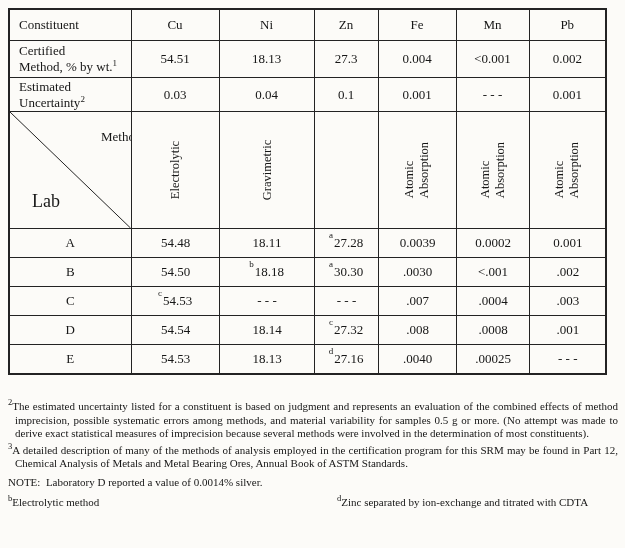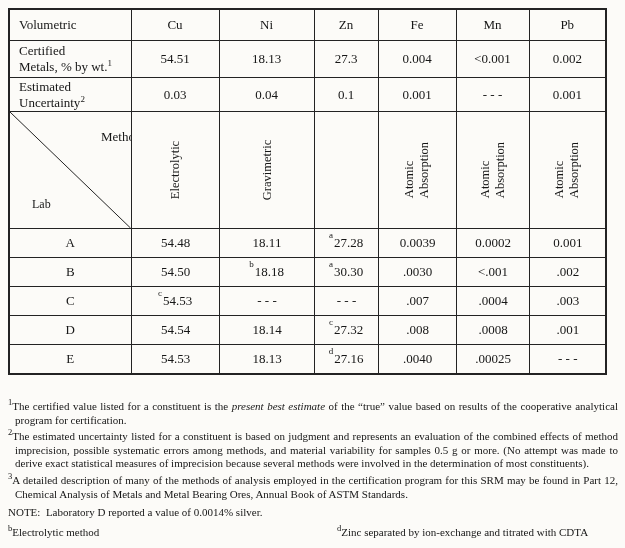--- a/index.html
+++ b/index.html
@@ -33,21 +33,21 @@
   .r-cert td{height:36px;}
   .r-unc td{height:33px;}
   .r-method td{height:116px;}
   .r-lab td{height:28px;}
   sup{font-size:9px;line-height:0;}
 
   
   .diag-cell{position:relative;}
   .diag-svg{position:absolute;left:0;top:0;width:100%;height:100%;display:block;}
   .method-lbl{position:absolute;top:17px;left:46px;font-size:13px;margin-left:45px;}
-  .lab-lbl{position:absolute;bottom:16px;left:22px;font-size:12px;text-align:center;}
+  .lab-lbl{position:absolute;bottom:16px;left:22px;font-size:18px;text-align:center;}
 
   
   .method-cell{position:relative;}
   .rot{
     position:absolute;left:50%;top:50%;
     transform:translate(-50%,-50%) rotate(-90deg);
     white-space:nowrap;
     font-size:12.5px;line-height:15px;
     text-align:left;
   }
@@ -79,33 +79,33 @@
         <col style="width:88px">
         <col style="width:95px">
       <col style="width:64px">
         <col style="width:78px">
         <col style="width:73px">
         <col style="width:77px">
     </colgroup>
 
     <tbody>
         <tr class="r-head">
-      <td class="label-cell">Volumetric</td>
+      <td class="label-cell">Constituent</td>
       <td>Cu</td>
       <td>Ni</td>
       <td>Zn</td>
       <td>Fe</td>
       <td>Mn</td>
       <td>Pb</td>
     </tr>
 
     <tr class="r-cert">
       <td class="label-cell">
         <div>Certified</div>
-        <div><span>Metals, % by wt.</span><sup>1</sup></div>
+        <div><span>Method, % by wt.</span><sup>1</sup></div>
       </td>
       <td>54.51</td>
       <td>18.13</td>
       <td>27.3</td>
       <td>0.004</td>
       <td>&lt;0.001</td>
       <td>0.002</td>
     </tr>
 
     <tr class="r-unc">
@@ -213,21 +213,20 @@
       <td class="val-cell"><sup class="mk"></sup><span>18.13</span></td>
       <td class="val-cell"><sup class="mk">d</sup><span>27.16</span></td>
       <td class="val-cell"><sup class="mk"></sup><span>.0040</span></td>
       <td class="val-cell"><sup class="mk"></sup><span>.00025</span></td>
       <td class="val-cell"><sup class="mk"></sup><span>- - -</span></td>
     </tr>
   </tbody>
     </table>
 
   <div class="footnotes">
-    <p class="fn"><sup>1</sup><span>The certified value listed for a constituent is the </span><i>present best estimate</i><span> of the “true” value based on results of the cooperative analytical program for certification.</span></p>
     <p class="fn"><sup>2</sup><span>The estimated uncertainty listed for a constituent is based on judgment and represents an evaluation of the combined effects of method imprecision, possible systematic errors among methods, and material variability for samples 0.5 g or more. (No attempt was made to derive exact statistical measures of imprecision because several methods were involved in the determination of most constituents).</span></p>
     <p class="fn"><sup>3</sup><span>A detailed description of many of the methods of analysis employed in the certification program for this SRM may be found in Part 12, Chemical Analysis of Metals and Metal Bearing Ores, Annual Book of ASTM Standards.</span></p>
     <p class="note-line">NOTE:  Laboratory D reported a value of 0.0014% silver.</p>
     <div class="letters">
       <div class="colA">
         <p><sup>b</sup><span>Electrolytic method</span></p>
       </div>
       <div class="colB">
         <p><sup>d</sup><span>Zinc separated by ion-exchange and titrated with CDTA</span></p>
       </div>

